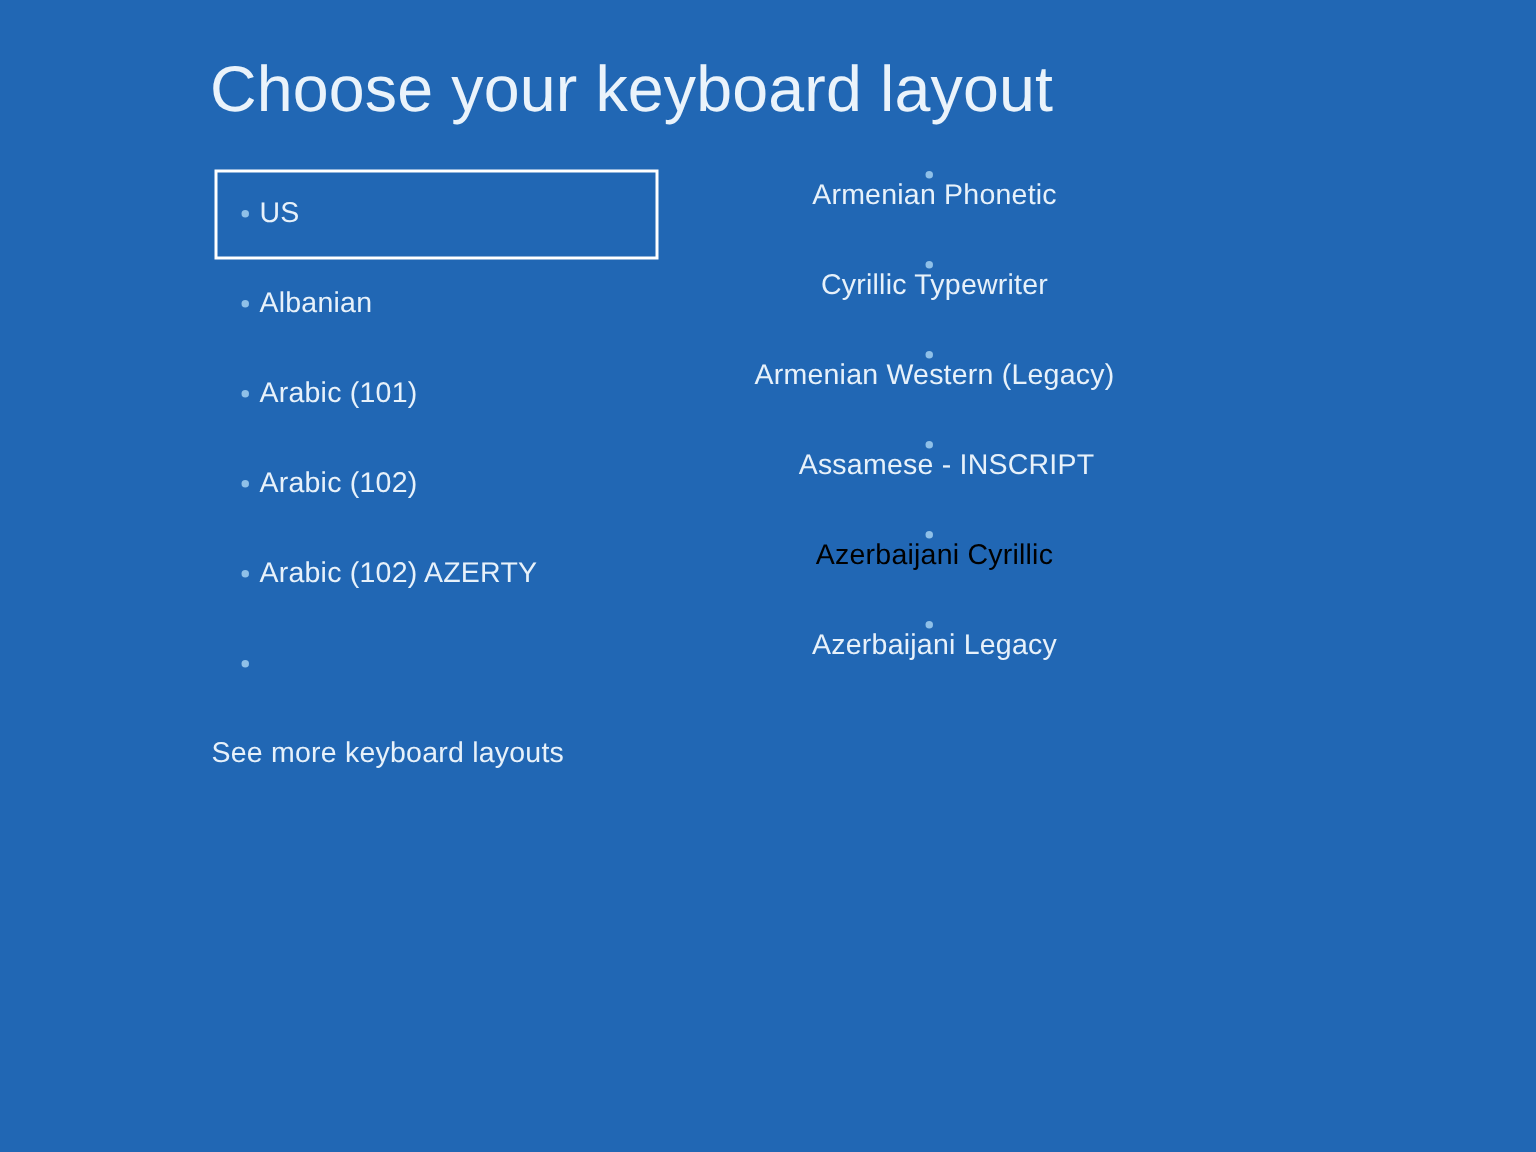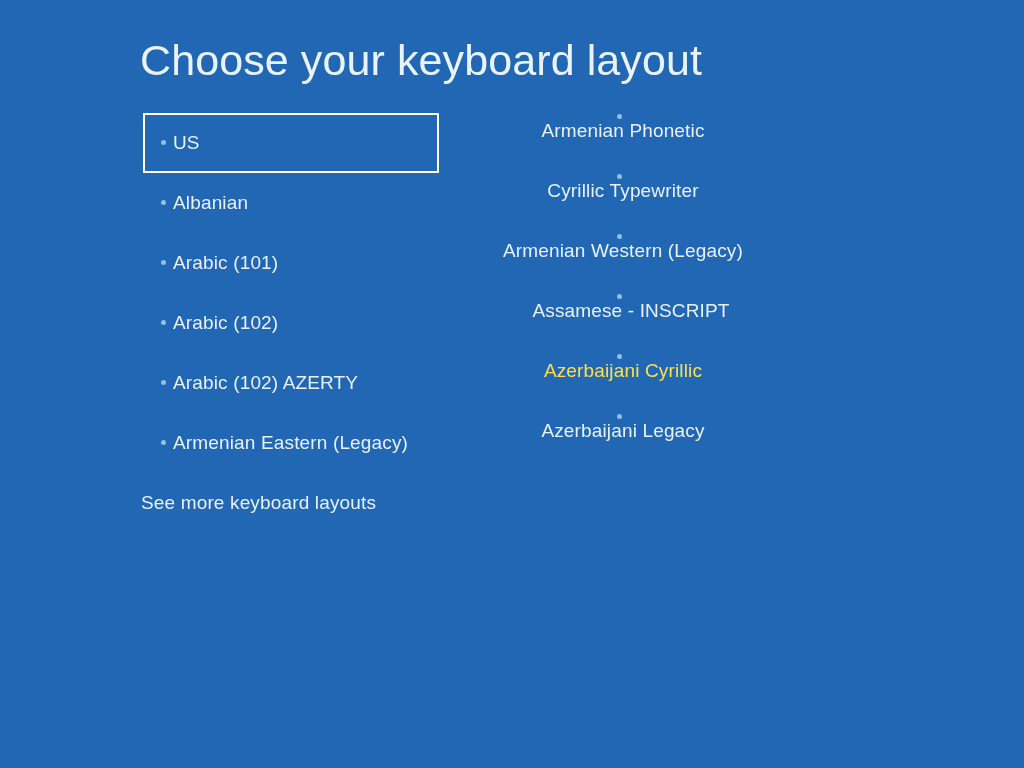--- a/index.html
+++ b/index.html
@@ -129,21 +129,20 @@
         <div class="layout-option">
           <span class="option-bullet" style="background: rgb(143, 192, 232);"></span>
           <span class="option-label" style="color: rgb(231, 241, 250);">Arabic (102)</span>
         </div>
         <div class="layout-option">
           <span class="option-bullet" style="background: rgb(143, 192, 232);"></span>
           <span class="option-label" style="color: rgb(231, 241, 250);">Arabic (102) AZERTY</span>
         </div>
         <div class="layout-option">
           <span class="option-bullet" style="background: rgb(143, 192, 232);"></span>
-          <span class="option-label" style="color: rgb(231, 241, 250);">Armenian Eastern (Legacy)</span>
         </div>
       </div>
     <div id="layout-column-right" class="layout-column">
         <div class="layout-option">
           <span class="option-bullet" style="background: rgb(143, 192, 232);"></span>
           <span class="option-label" style="color: rgb(231, 241, 250);">Armenian Phonetic</span>
         </div>
         <div class="layout-option">
           <span class="option-bullet" style="background: rgb(143, 192, 232);"></span>
           <span class="option-label" style="color: rgb(231, 241, 250);">Cyrillic Typewriter</span>
@@ -151,21 +150,21 @@
         <div class="layout-option">
           <span class="option-bullet" style="background: rgb(143, 192, 232);"></span>
           <span class="option-label" style="color: rgb(231, 241, 250);">Armenian Western (Legacy)</span>
         </div>
         <div class="layout-option">
           <span class="option-bullet" style="background: rgb(143, 192, 232);"></span>
           <span class="option-label" style="color: rgb(231, 241, 250); margin-left: 16px;">Assamese - INSCRIPT</span>
         </div>
         <div class="layout-option">
           <span class="option-bullet" style="background: rgb(143, 192, 232);"></span>
-          <span class="option-label" style="color: #fde047;">Azerbaijani Cyrillic</span>
+          <span class="option-label" style="color: #000000;">Azerbaijani Cyrillic</span>
         </div>
         <div class="layout-option">
           <span class="option-bullet" style="background: rgb(143, 192, 232);"></span>
           <span class="option-label" style="color: rgb(231, 241, 250);">Azerbaijani Legacy</span>
         </div>
       </div>
   </div>
 
   <div id="see-more-link" style="color: rgb(231, 241, 250);">See more keyboard layouts</div>
 

